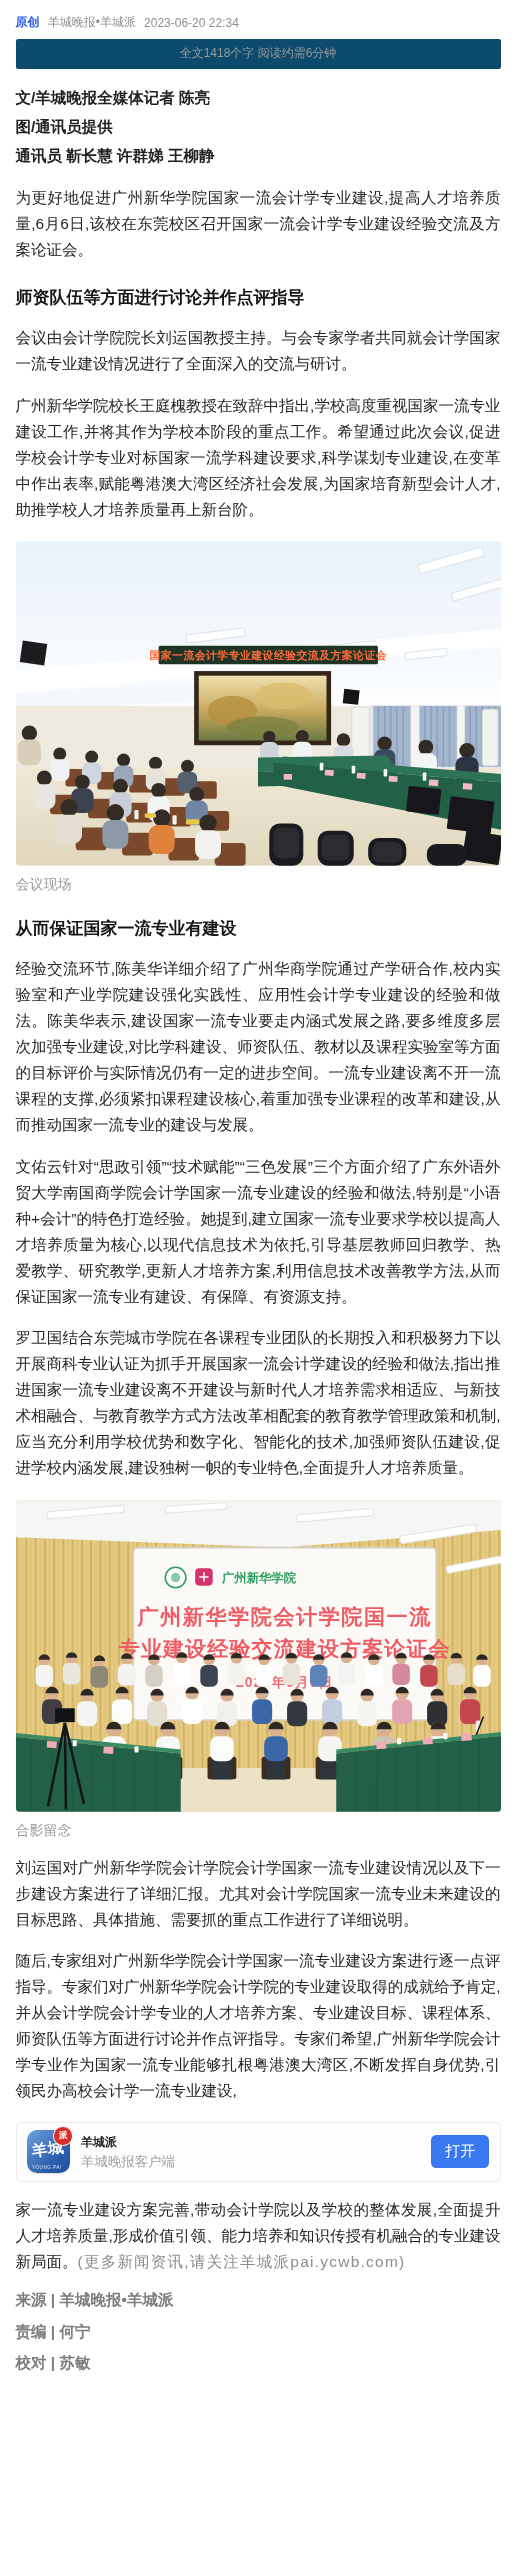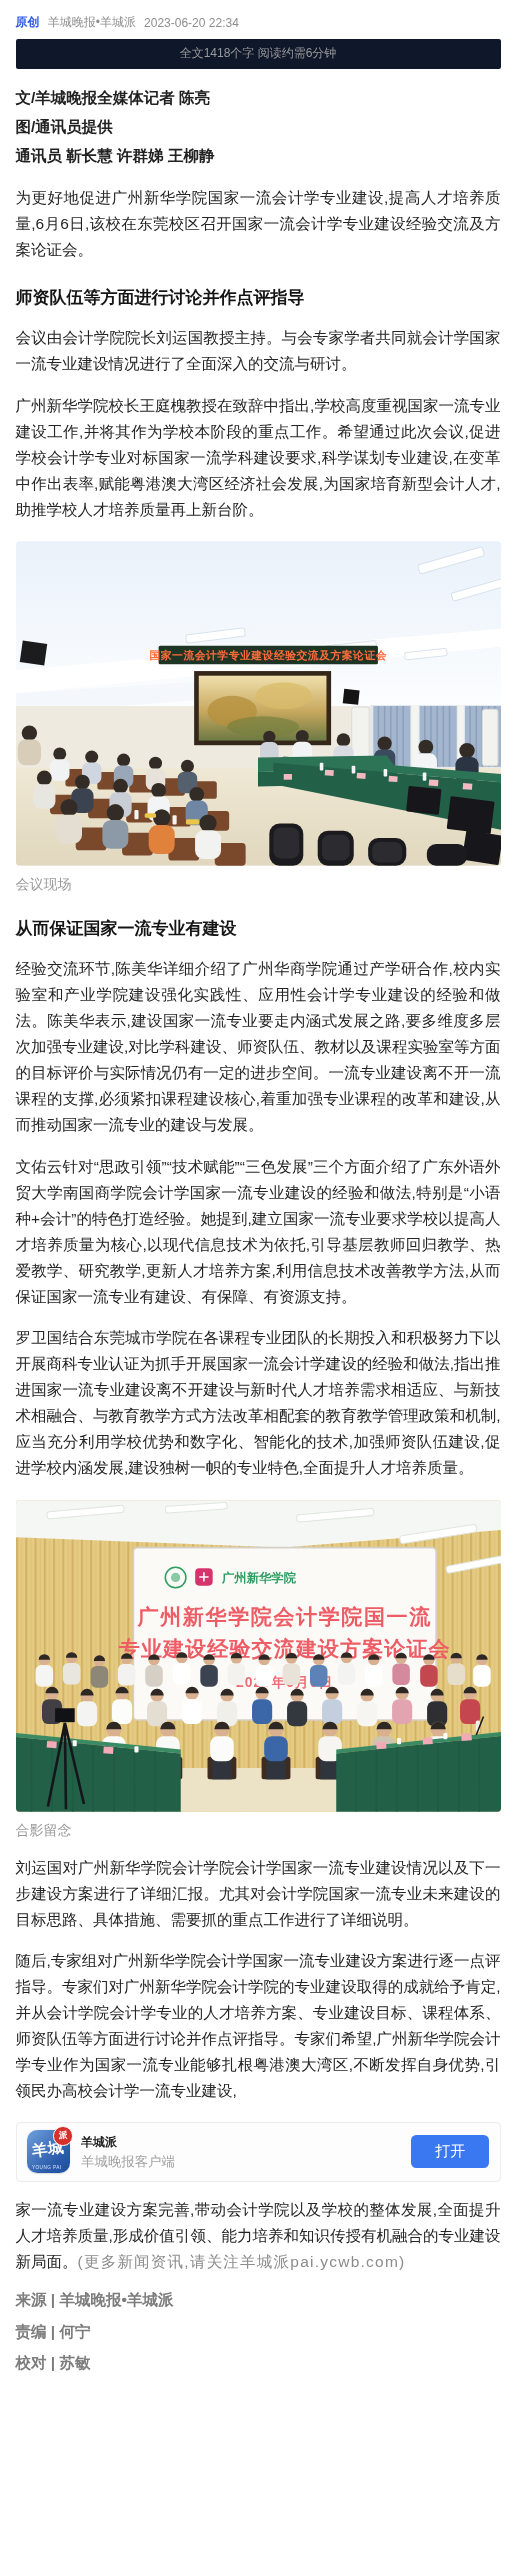--- a/index.html
+++ b/index.html
@@ -5,21 +5,21 @@
   html,body{margin:0;padding:0;background:#ffffff;}
   body{width:516px;font-family:"Liberation Sans","DejaVu Sans",sans-serif;color:#252525;}
   .page{padding:5.2px 15.5px 12.4px 15.5px;}
 
   h1.title{margin:0;font-size:23px;line-height:32px;font-weight:700;color:#141414;letter-spacing:0.3px;}
 
   .meta{margin-top:9.3px;font-size:12px;color:#8e8e8e;display:flex;align-items:center;}
   .meta .tag{color:#2e5ce6;font-weight:700;margin-right:8.2px;}
   .meta .src{margin-right:8.2px;}
 
-  .stats{margin-top:7.2px;height:30px;background:#0f172a;border-radius:2.1px;
+  .stats{margin-top:7.2px;height:30px;background:#0c4a6e;border-radius:2.1px;
          display:flex;align-items:center;justify-content:center;
          font-size:12px;color:#9a9a9a;}
 
   .byline{margin-top:16.5px;}
   .byline p{margin:0 0 3.1px 0;font-size:15.5px;line-height:26px;font-weight:700;color:#222;}
 
   p.body-p{margin:15.5px 0 0 0;font-size:15.5px;line-height:26px;text-align:justify;color:#252525;}
   p.body-p .gray{color:#8c8c8c;letter-spacing:0.08em;}
 
   h2.sec{margin:23px 0 0 0;font-size:17px;line-height:24px;font-weight:700;color:#151515;}
@@ -37,21 +37,21 @@
             box-shadow:0 0.5px 1.5px rgba(0,0,0,.15);}
   .app-icon .icon-main{position:absolute;left:5.2px;top:8.2px;color:#fff;font-weight:700;
             font-size:15.5px;transform:rotate(-8deg);letter-spacing:0.5px;}
   .app-icon .icon-sub{position:absolute;left:5.2px;bottom:3.6px;color:#dce8f8;font-size:4.6px;letter-spacing:0.5px;}
   .app-icon .icon-badge{position:absolute;right:-3.1px;top:-4.1px;width:17.5px;height:17.5px;border-radius:50%;
             background:#d6302a;border:1px solid #fff;color:#fff;font-size:8.8px;font-weight:700;
             display:flex;align-items:center;justify-content:center;}
   .app-info{margin-left:11.3px;flex:1;}
   .app-name{font-size:12px;font-weight:700;color:#222;line-height:19.6px;}
   .app-desc{font-size:13.4px;color:#a2a2a2;line-height:16.5px;margin-top:2.1px;}
-  .open-btn{flex:0 0 auto;width:78px;height:33px;border:none;border-radius:5.2px;background:#3a78f2;
+  .open-btn{flex:0 0 auto;width:58px;height:33px;border:none;border-radius:5.2px;background:#3a78f2;
             color:#fff;font-size:15px;font-family:inherit;cursor:pointer;}
 
   .footer{margin-top:12px;}
   .footer p{margin:0 0 5.2px 0;font-size:15.5px;line-height:26px;font-weight:700;color:#7d7d7d;}
 </style>
 </head>
 <body>
 
 <article class="page">
 

